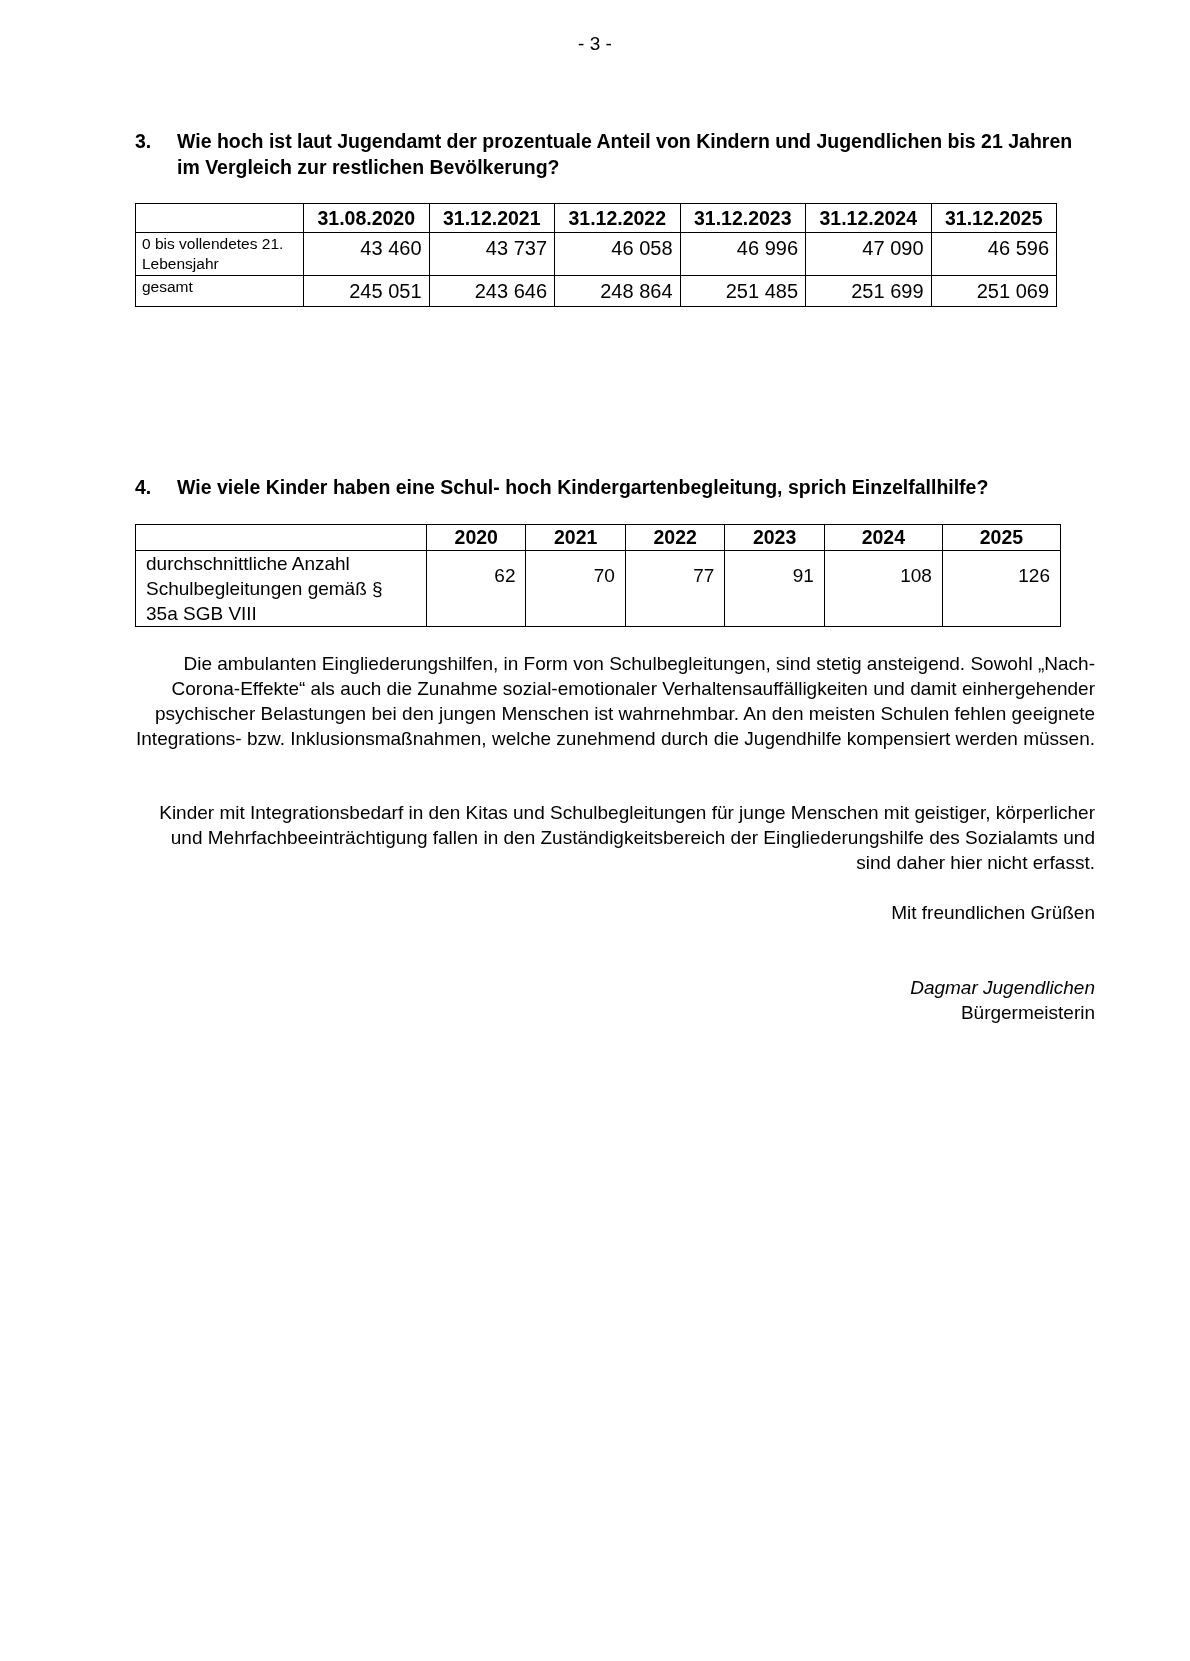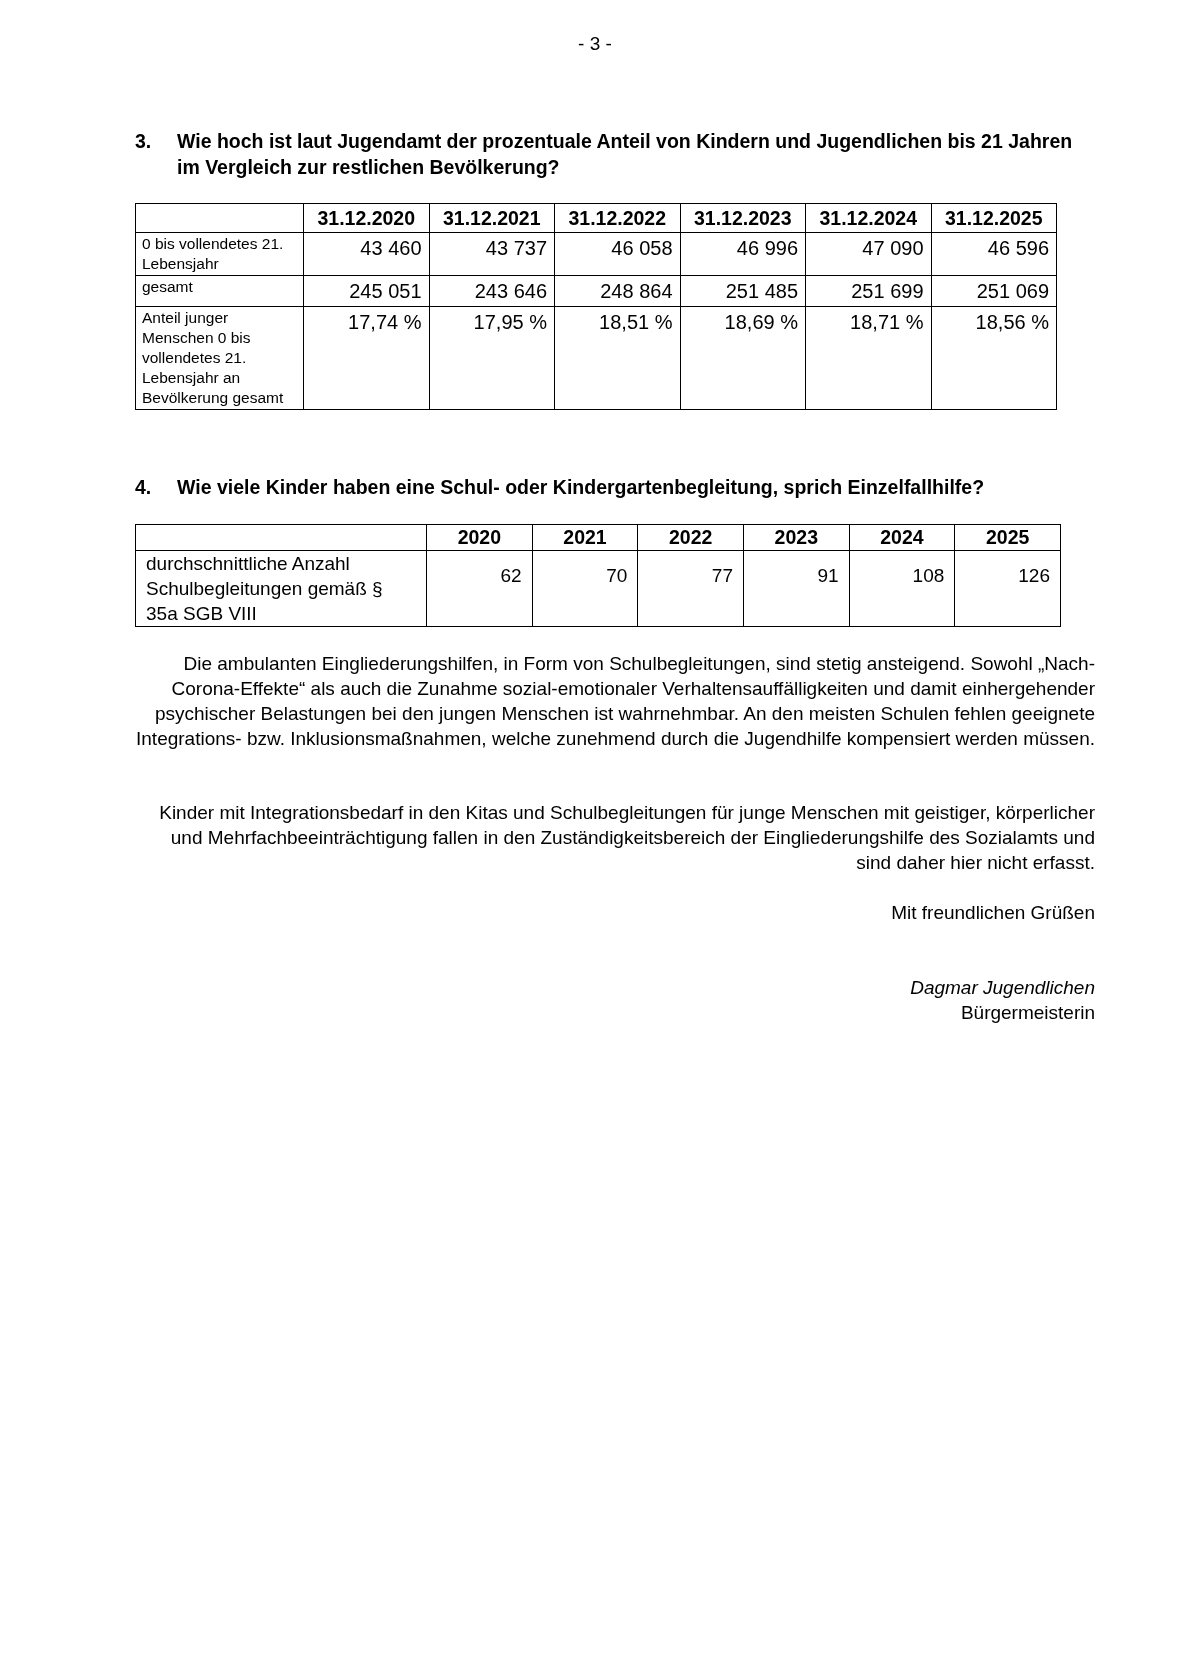--- a/index.html
+++ b/index.html
@@ -7,21 +7,21 @@
     width: 1190px; height: 1661px; position: relative; overflow: hidden;
     font-family: "Liberation Sans", "DejaVu Sans", sans-serif; color: #000;
   }
   .page-num { position: absolute; top: 33px; left: 0; width: 1190px; text-align: center; font-size: 19px; }
   .q { position: absolute; left: 135px; width: 940px; font-weight: bold; font-size: 19.5px; line-height: 26px; }
   .q .qn { position: absolute; left: 0; top: 0; }
   .q .qt { margin-left: 42px; display: block; }
   #q3 { top: 128px; }
   #q4 { top: 474px; }
   table { border-collapse: collapse; position: absolute; }
-  td, th { border: 1.5px solid #000; padding: 0 6px; vertical-align: top; }
+  td, th { border: 1.5px solid #000; padding: 0 0; vertical-align: top; }
   #t1 { left: 135px; top: 203px; width: 922px; }
   #t1 th { font-size: 19.5px; font-weight: bold; text-align: center; height: 28px; line-height: 28px; padding: 0 3px; }
   #t1 td.lbl { font-size: 15.5px; line-height: 20px; width: 155px; padding: 1px 6px; }
   #t1 td.val { font-size: 20px; text-align: right; line-height: 26px; padding: 2px 7px; }
   #t2 { left: 135px; top: 524px; width: 926px; }
   #t2 th { font-size: 19.5px; font-weight: bold; text-align: center; height: 25px; line-height: 25px; }
   #t2 td.lbl { font-size: 19px; line-height: 25px; width: 270px; padding: 0 10px; }
   #t2 td.val { font-size: 19px; text-align: right; line-height: 25px; padding: 12px 10px; }
   .para { position: absolute; left: 135px; width: 960px; font-size: 19px; line-height: 25px; text-align: right; }
   #p1 { top: 651px; }
@@ -37,21 +37,21 @@
 
 <div class="q" id="q3">
   <span class="qn">3.</span>
   <span class="qt">Wie hoch ist laut Jugendamt der prozentuale Anteil von Kindern und Jugendlichen bis 21 Jahren im Vergleich zur restlichen Bevölkerung?</span>
 </div>
 
 <table id="t1">
   <tbody>
       <tr>
     <th></th>
-    <th>31.12.2020</th>
+    <th>31.08.2020</th>
     <th>31.12.2021</th>
     <th>31.12.2022</th>
     <th>31.12.2023</th>
     <th>31.12.2024</th>
     <th>31.12.2025</th>
   </tr>
   <tr style="height:40px">
     <td class="lbl">0 bis vollendetes 21. Lebensjahr</td>
     <td class="val">43 460</td>
     <td class="val">43 737</td>
@@ -62,35 +62,26 @@
   </tr>
   <tr style="height:26px">
     <td class="lbl">gesamt</td>
     <td class="val">245 051</td>
     <td class="val">243 646</td>
     <td class="val">248 864</td>
     <td class="val">251 485</td>
     <td class="val">251 699</td>
     <td class="val">251 069</td>
   </tr>
-  <tr>
-    <td class="lbl">Anteil junger Menschen 0 bis vollendetes 21. Lebensjahr an Bevölkerung gesamt</td>
-    <td class="val">17,74 %</td>
-    <td class="val">17,95 %</td>
-    <td class="val">18,51 %</td>
-    <td class="val">18,69 %</td>
-    <td class="val">18,71 %</td>
-    <td class="val">18,56 %</td>
-  </tr>
 </tbody>
   </table>
 
 <div class="q" id="q4">
   <span class="qn">4.</span>
-  <span class="qt">Wie viele Kinder haben eine Schul- oder Kindergartenbegleitung, sprich Einzelfallhilfe?</span>
+  <span class="qt">Wie viele Kinder haben eine Schul- hoch Kindergartenbegleitung, sprich Einzelfallhilfe?</span>
 </div>
 
 <table id="t2">
   <tbody>
       <tr>
     <th></th>
     <th>2020</th>
     <th>2021</th>
     <th>2022</th>
     <th>2023</th>

